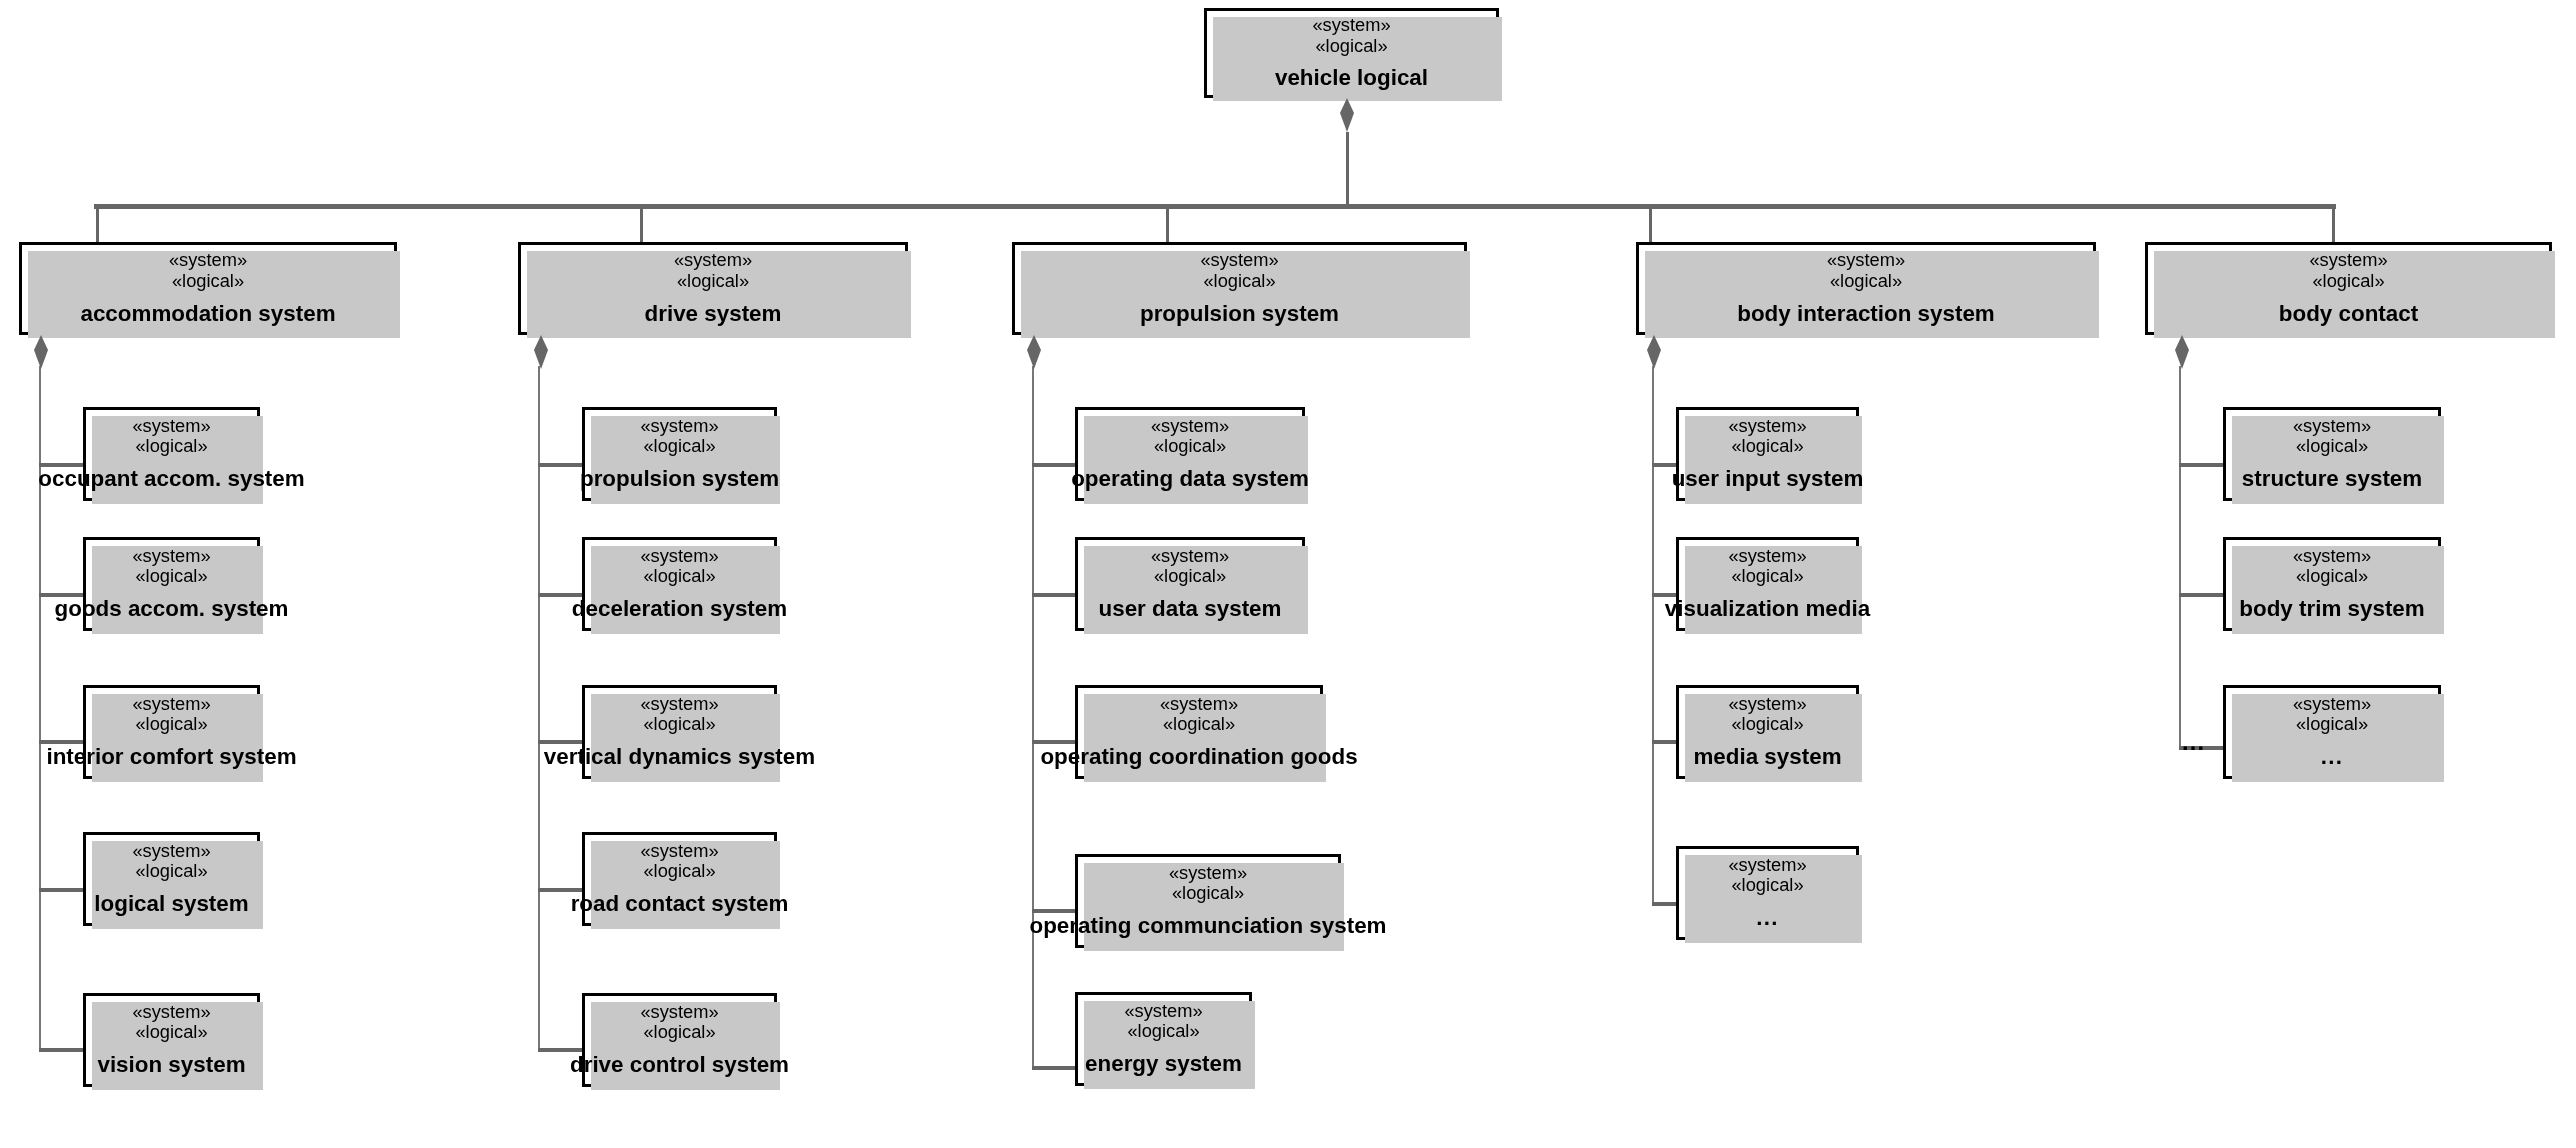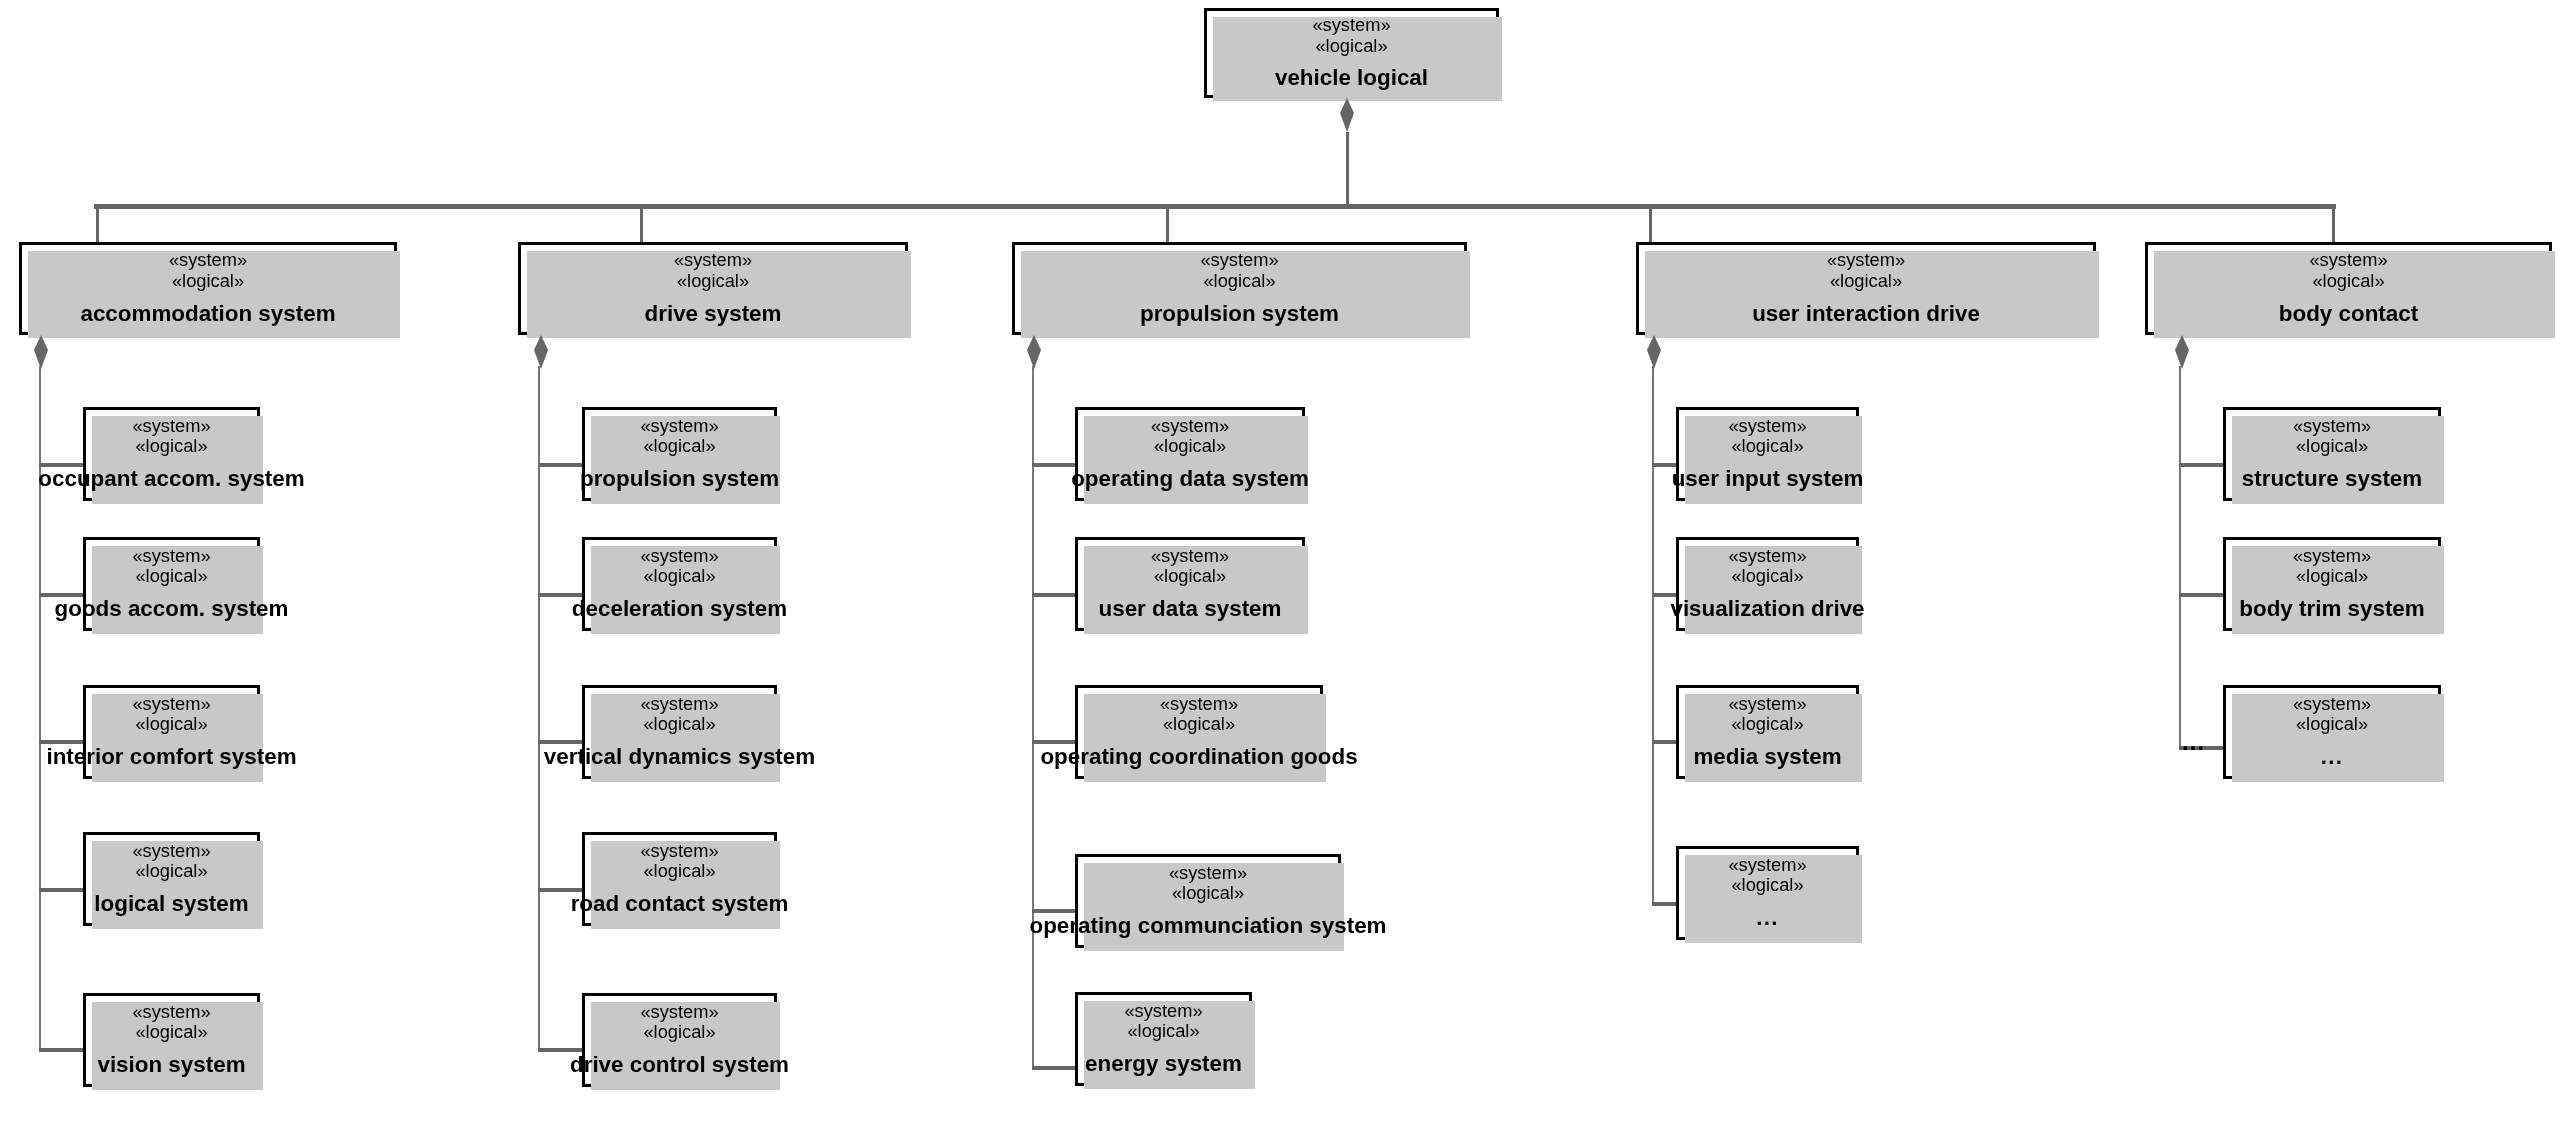--- a/index.html
+++ b/index.html
@@ -254,40 +254,40 @@
   <div class="node" style="left:1075px; top:992px; width:177px; height:94px;">
     <div class="stereo">«system»</div>
     <div class="stereo">«logical»</div>
     <div class="nodename">energy system</div>
   </div>
 
   <div class="vline" style="left:1649px; top:204px; height:40px;"></div>
   <div class="node" style="left:1636px; top:242px; width:460px; height:93px;">
     <div class="stereo">«system»</div>
     <div class="stereo">«logical»</div>
-    <div class="nodename">user interaction drive</div>
+    <div class="nodename">body interaction system</div>
   </div>
   <div class="diamond" style="left:1647px; top:335px;">
       <i></i>
       <b></b>
     </div>
   <div class="vline thin" style="left:1652px; top:366px; height:538px;"></div>
 
   <div class="stub" style="left:1652px; top:463px;  width:46px;"></div>
   <div class="node" style="left:1676px; top:407px; width:183px; height:94px;">
     <div class="stereo">«system»</div>
     <div class="stereo">«logical»</div>
     <div class="nodename">user input system</div>
   </div>
 
   <div class="stub" style="left:1652px; top:593px; width:46px;"></div>
   <div class="node" style="left:1676px; top:537px; width:183px; height:94px;">
     <div class="stereo">«system»</div>
     <div class="stereo">«logical»</div>
-    <div class="nodename">visualization drive</div>
+    <div class="nodename">visualization media</div>
   </div>
 
   <div class="stub" style="left:1652px; top:740px; width:46px;"></div>
   <div class="node" style="left:1676px; top:685px; width:183px; height:94px;">
     <div class="stereo">«system»</div>
     <div class="stereo">«logical»</div>
     <div class="nodename">media system</div>
   </div>
 
   <div class="stub" style="left:1652px; top:902px; width:46px;"></div>

